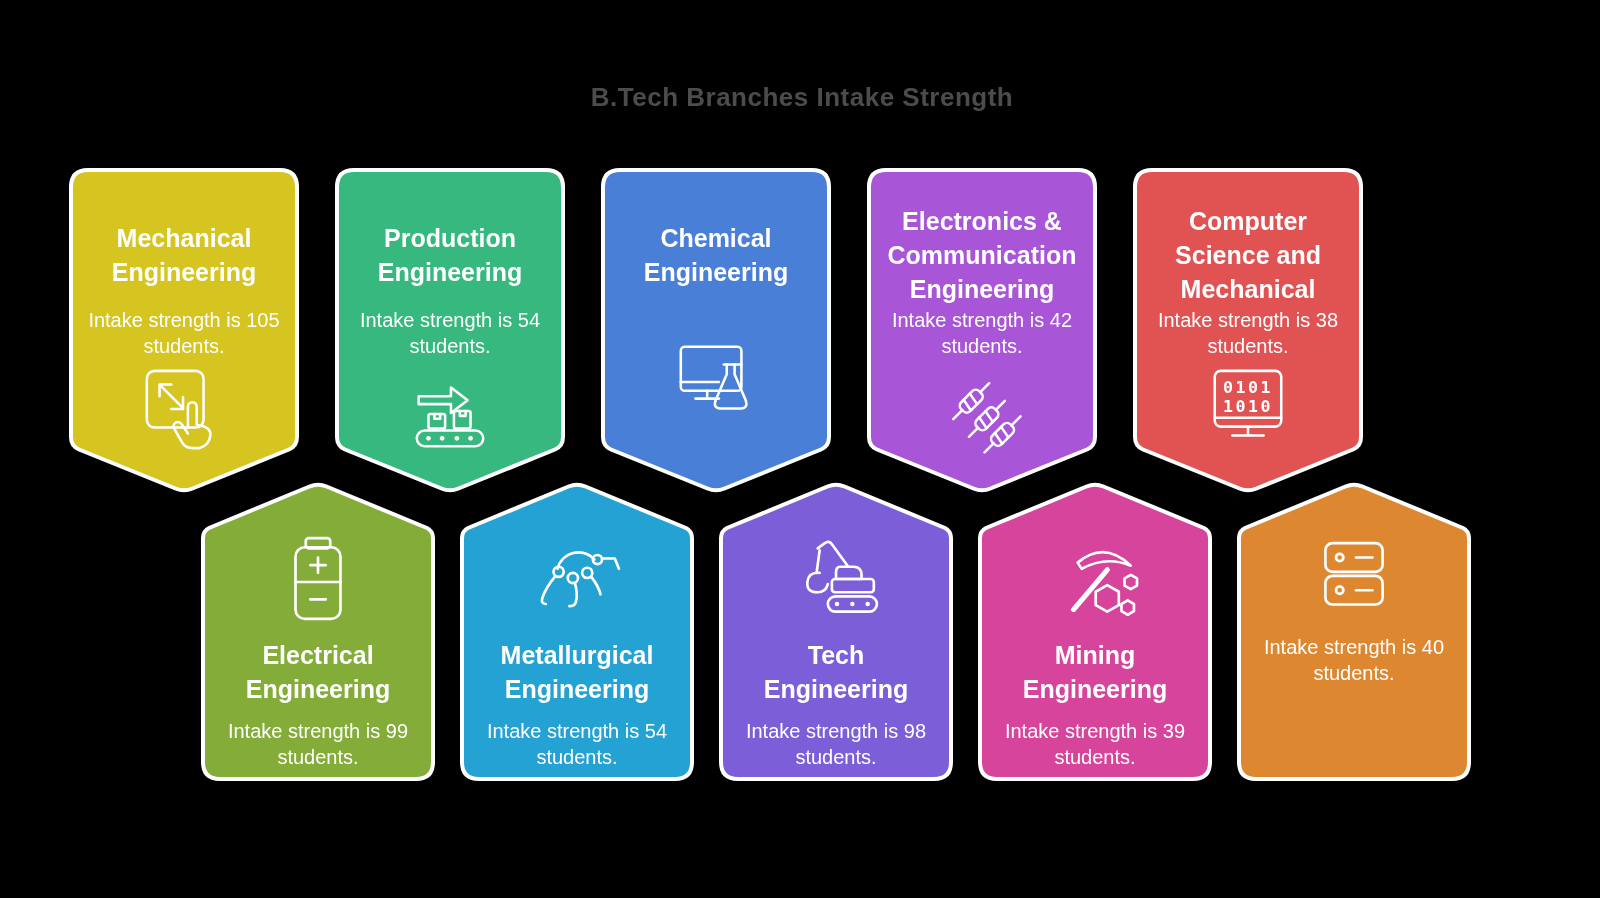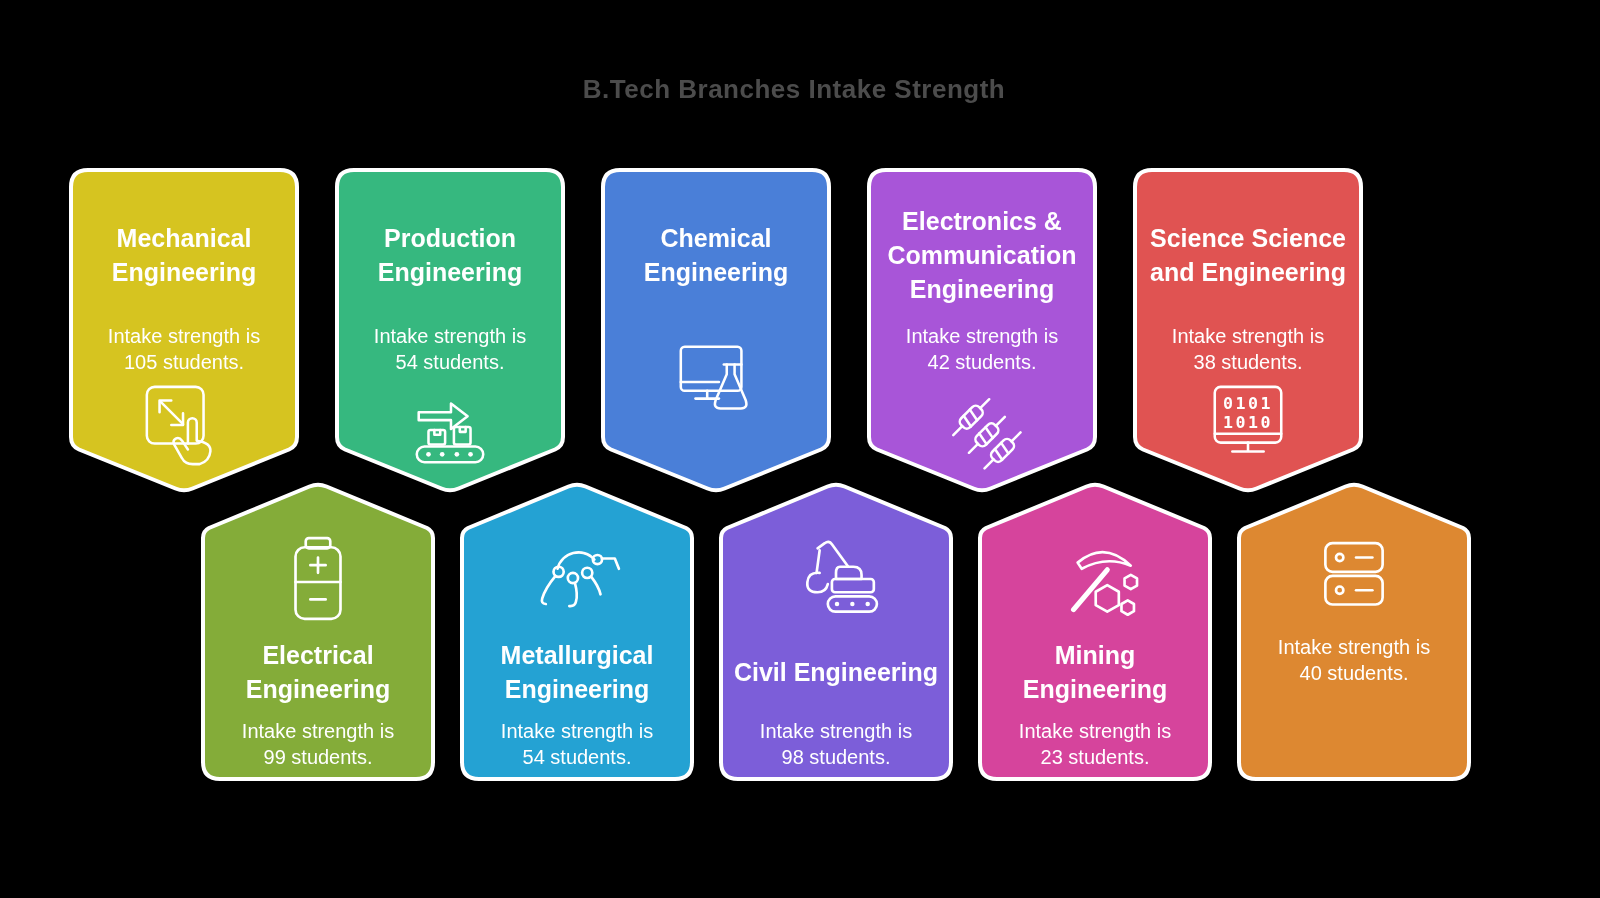--- a/index.html
+++ b/index.html
@@ -2,41 +2,41 @@
 <html><head>
 <meta charset="utf-8">
 <style>
   html,body{margin:0;padding:0;background:#000;}
   body{
     width:1600px;height:898px;position:relative;overflow:hidden;
     font-family:"Liberation Sans",sans-serif;
   }
   .page-title{
     position:absolute;top:70px;left:0;width:1580px;text-align:center;
-    margin:4px;font-size:26px;font-weight:bold;color:#4c4c4c;letter-spacing:.5px;
+    margin:12px;font-size:26px;font-weight:bold;color:#4c4c4c;letter-spacing:.5px;
   }
   .row{position:absolute;display:flex;}
   .row-top{left:68px;top:167px;gap:34px;}
   .row-bottom{left:200px;top:482px;gap:23px;}
   .card{position:relative;flex:none;}
   .card.top{width:232px;height:330px;}
   .card.bottom{width:236px;height:302px;}
   .badge{position:absolute;left:0;top:0;width:100%;height:100%;}
   .card-content{
     position:absolute;left:0;top:0;right:0;bottom:0;
     display:flex;flex-direction:column;align-items:center;
     box-sizing:border-box;color:#fff;text-align:center;
   }
   .card.top .card-content{padding:36px 15px 40px;}
   .card.bottom .card-content{padding:50px 15px 22px;}
   .title-box{display:flex;align-items:center;justify-content:center;flex:none;}
   .card.top .title-box{height:104px;}
   .card.bottom .title-box{height:80px;margin-top:4px;}
   .card-title{margin:0;font-size:25px;font-weight:bold;line-height:1.36;}
-  .desc{margin:16px;font-size:20px;line-height:1.3;flex:none;}
+  .desc{margin:0;font-size:20px;line-height:1.3;flex:none;}
   .card.top .desc{height:56px;}
   .card.bottom .desc{margin-top:6px;}
   .icon-wrap{display:flex;align-items:center;justify-content:center;}
   .card.top .icon-wrap{flex:1;min-height:0;}
   .card.bottom .icon-wrap{flex:none;height:96px;}
   .icon{width:88px;height:88px;}
   .card.bottom .icon{width:92px;height:92px;}
 </style>
 </head>
 <body>
@@ -138,21 +138,21 @@
             </svg>
   </div>
         </div>
       </div>
       <div class="card top">
     <svg class="badge" viewBox="0 0 232 330">
       <path d="M20 3 H212 Q229 3 229 20 V270 Q229 279 221 282.5 L124.5 321.5 Q116 325 107.5 321.5 L11 282.5 Q3 279 3 270 V20 Q3 3 20 3 Z" fill="#e05352" stroke="#ffffff" stroke-width="4" stroke-linejoin="round"></path>
     </svg>
     <div class="card-content">
           <div class="title-box">
-            <h2 class="card-title">Science Science and Engineering</h2>
+            <h2 class="card-title">Computer Science and Mechanical</h2>
           </div>
           <p class="desc">Intake strength is 38 students.</p>
           <div class="icon-wrap">
     <svg class="icon" viewBox="0 0 90 90" fill="none" stroke="#ffffff" stroke-width="2.6" stroke-linecap="round" stroke-linejoin="round">
     <rect x="11" y="5" width="68" height="57" rx="6"></rect>
     <text x="45" y="28" text-anchor="middle" font-family="'DejaVu Sans Mono',monospace" font-size="17" font-weight="bold" letter-spacing="2.5" fill="#fff" stroke="none">0101</text>
     <text x="45" y="47" text-anchor="middle" font-family="'DejaVu Sans Mono',monospace" font-size="17" font-weight="bold" letter-spacing="2.5" fill="#fff" stroke="none">1010</text>
     <path d="M11 53 h68"></path>
               <path d="M45 62 v8"></path>
               <path d="M29 71 h32"></path>
@@ -218,21 +218,21 @@
     <path d="M29 38 q-11 -1 -12 9 -1 10 10 10 8 0 10 -8"></path>
     <path d="M49 32 h13 q8 0 8 8 v4 h-25 v-6 q0 -6 4 -6 z"></path>
     <rect x="41" y="44" width="41" height="13" rx="3"></rect>
     <rect x="37" y="61" width="48" height="15" rx="7.5"></rect>
     <circle cx="46" cy="68.5" r="2.2" fill="#fff" stroke="none"></circle>
     <circle cx="61" cy="68.5" r="2.2" fill="#fff" stroke="none"></circle>
     <circle cx="76" cy="68.5" r="2.2" fill="#fff" stroke="none"></circle>
             </svg>
   </div>
           <div class="title-box">
-            <h2 class="card-title">Civil Engineering</h2>
+            <h2 class="card-title">Tech Engineering</h2>
           </div>
           <p class="desc">Intake strength is 98 students.</p>
         </div>
       </div>
       <div class="card bottom">
     <svg class="badge" viewBox="0 0 236 302">
       <path d="M109.5 4.5 Q118 1 126.5 4.5 L227 46 Q233 49 233 56 V280 Q233 297 216 297 H20 Q3 297 3 280 V56 Q3 49 9 46 Z" fill="#d6449c" stroke="#ffffff" stroke-width="4" stroke-linejoin="round"></path>
     </svg>
     <div class="card-content">
           <div class="icon-wrap">
@@ -240,21 +240,21 @@
     <path d="M24 74 L57 35" stroke-width="5"></path>
     <path d="M28 28 Q54 6 80 31 Q56 21 32 34 Z"></path>
     <polygon points="57,50 68.3,56.5 68.3,69.5 57,76 45.7,69.5 45.7,56.5"></polygon>
     <polygon points="80,40 86.1,43.5 86.1,50.5 80,54 73.9,50.5 73.9,43.5"></polygon>
     <polygon points="77,65 83.1,68.5 83.1,75.5 77,79 70.9,75.5 70.9,68.5"></polygon>
             </svg>
   </div>
           <div class="title-box">
             <h2 class="card-title">Mining Engineering</h2>
           </div>
-          <p class="desc">Intake strength is 23 students.</p>
+          <p class="desc">Intake strength is 39 students.</p>
         </div>
       </div>
       <div class="card bottom">
     <svg class="badge" viewBox="0 0 236 302">
       <path d="M109.5 4.5 Q118 1 126.5 4.5 L227 46 Q233 49 233 56 V280 Q233 297 216 297 H20 Q3 297 3 280 V56 Q3 49 9 46 Z" fill="#dd8831" stroke="#ffffff" stroke-width="4" stroke-linejoin="round"></path>
     </svg>
     <div class="card-content">
           <div class="icon-wrap">
     <svg class="icon" viewBox="0 0 90 90" fill="none" stroke="#ffffff" stroke-width="2.6" stroke-linecap="round" stroke-linejoin="round">
     <rect x="17" y="9" width="56" height="28" rx="7"></rect>

